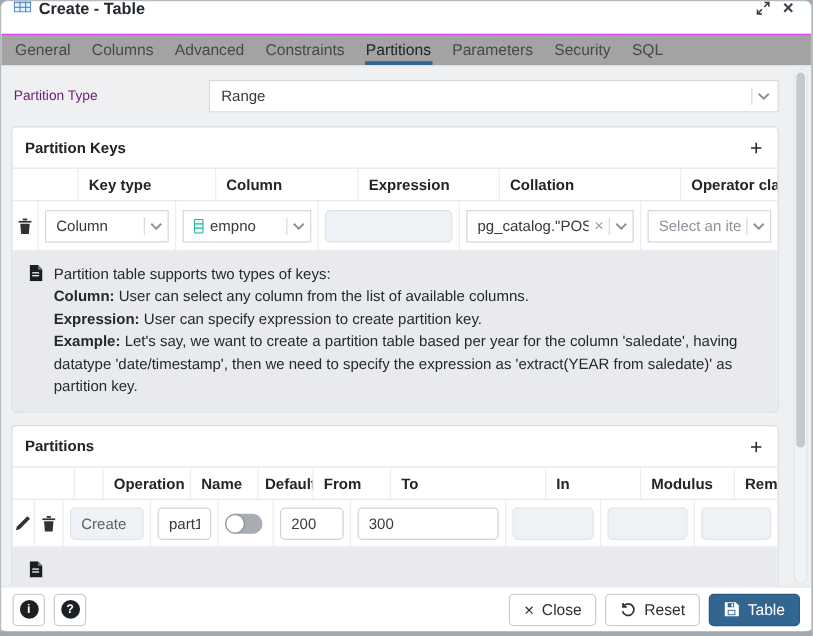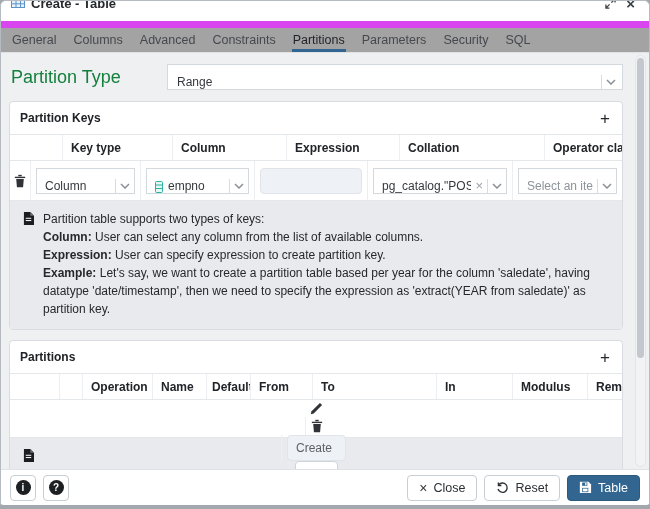--- a/index.html
+++ b/index.html
@@ -3,34 +3,34 @@
 <meta charset="utf-8">
 <style>
   * { box-sizing: border-box; margin: 0; padding: 0; }
   html,body { width:650px; height:509px; background:#a2a8ae; font-family:"Liberation Sans","DejaVu Sans",sans-serif; }
   .dialog{
     width:650px; height:509px; display:flex; flex-direction:column;
     background:#eef0f2; border:1px solid #b6bbc1; border-bottom:4px solid #a2a8ae;
     border-radius:6px; overflow:hidden;
   }
   
-  .titlebar{ height:27px; flex:0 0 27px; background:#fff; display:flex; align-items:center; gap:6px; padding:0 12px 16px 10px; border-bottom:7px solid #d946ef;}
+  .titlebar{ height:27px; flex:0 0 27px; background:#fff; display:flex; align-items:center; gap:6px; padding:0 12px 16px 10px; border-bottom:1px solid #d946ef;}
   .titlebar .title{ font-size:13px; font-weight:700; color:#26292d; }
   .titlebar .spacer{ flex:1; }
   .winbtn{ background:none;border:none; display:flex; align-items:center; cursor:pointer; padding:2px;}
   .close-x{ font-size:15px; font-weight:700; color:#3c4147; line-height:1;}
   
   .tabs{ height:25px; flex:0 0 25px; background:#a3a3a3; display:flex; align-items:flex-end; gap:15px; padding:0 10px; border-bottom:1px solid #dfe3e6;}
   .tab{ font-size:12.5px; color:#45494e; padding:3px 1px 5px; cursor:pointer; white-space:nowrap;}
   .tab.active{ color:#1f2226; padding-bottom:2px; border-bottom:3px solid #326690;}
   
   .content{ flex:1; position:relative; overflow:hidden; padding:10px 26px 0 8px; background:#eef0f2;}
   .ptype-row{ display:flex; align-items:center; margin:1px 0 11px 2px;}
-  .ptype-row label{ width:156px; font-size:18px; color:#15803d;}
-  .select{ display:flex; align-items:flex-end; background:#fff; border:1px solid #d4d9de; border-radius:0; height:26px; padding:0 6px 0 9px; font-size:12px; color:#35393e; min-width:0;}
+  .ptype-row label{ width:156px; font-size:11px; color:#701a75;}
+  .select{ display:flex; align-items:center; background:#fff; border:1px solid #d4d9de; border-radius:0; height:26px; padding:0 6px 0 9px; font-size:12px; color:#35393e; min-width:0;}
   .select .val{ white-space:nowrap; overflow:hidden;}
   .select .tail{ margin-left:auto; display:flex; align-items:center; gap:4px; padding-left:4px;}
   .sep{ width:1px; height:14px; background:#d8dce0;}
   .ptype-row .select{ flex:1;}
   .clear-x{ font-size:13px; color:#9aa0a6; line-height:1; cursor:pointer;}
   .placeholder{ color:#8d939a; white-space:nowrap; overflow:hidden;}
   
   .panel{ background:#fff; border:1px solid #d8dce1; border-radius:4px; overflow:hidden;}
   .panel + .panel{ margin-top:10px;}
   .panel-header{ height:26px; display:flex; align-items:center; padding:16px 10px; border-bottom:1px solid #e4e8eb;}
@@ -43,21 +43,21 @@
   .cell + .cell{ border-left:1px solid #eceef1;}
   .icon-cell{ justify-content:center; padding:0 !important;}
   .iconbtn{ background:none; border:none; cursor:pointer; display:flex; align-items:center; padding:2px;}
   
   .pk .c0{width:20px;} .pk .c1{width:110px;} .pk .c2{width:114px;} .pk .c3{width:113px;} .pk .c4{width:145px;} .pk .c5{flex:1; min-width:0;}
   .pk.grid-row{ height:40px;}
   .pk .select{ width:100%; height:26px; padding:0 4px 0 8px;}
   
   .pt .c0{width:17px;} .pt .c1{width:23px;} .pt .c2{width:70px;} .pt .c3{width:54px;} .pt .c4{width:44px;} .pt .c5{width:62px;} .pt .c6{width:124px;} .pt .c7{width:76px;} .pt .c8{width:75px;} .pt .c9{flex:1; min-width:0;}
   .pt .c4{ padding-left:5px;}
-  .pt.grid-row{ height:38px;flex-direction:column;}
+  .pt.grid-row{ height:38px;}
   .txt{ width:100%; height:26px; border:1px solid #cfd4d9; border-radius:4px; background:#fff; padding:0 8px; font-size:12px; color:#35393e; font-family:inherit;}
   .txt:disabled{ background:#eef1f5; border-color:#e0e4e8; color:#5b6167;}
   .toggle{ width:30px; height:16px; border-radius:9px; background:#a7adb3; position:relative; border:none; cursor:pointer;}
   .toggle .knob{ position:absolute; left:1px; top:1px; width:14px; height:14px; border-radius:50%; background:#fff; box-shadow:0 0 2px rgba(0,0,0,.45);}
   
   .info-box{ display:flex; gap:9px; padding:9px 14px 11px 13px; background:#e8eaed; font-size:12px; line-height:18px; color:#26292c;}
   .info-box svg{ flex:0 0 auto; margin-top:2px;}
   .info-text{ flex:1; min-width:0;}
   .term{ font-weight:700;}
   

